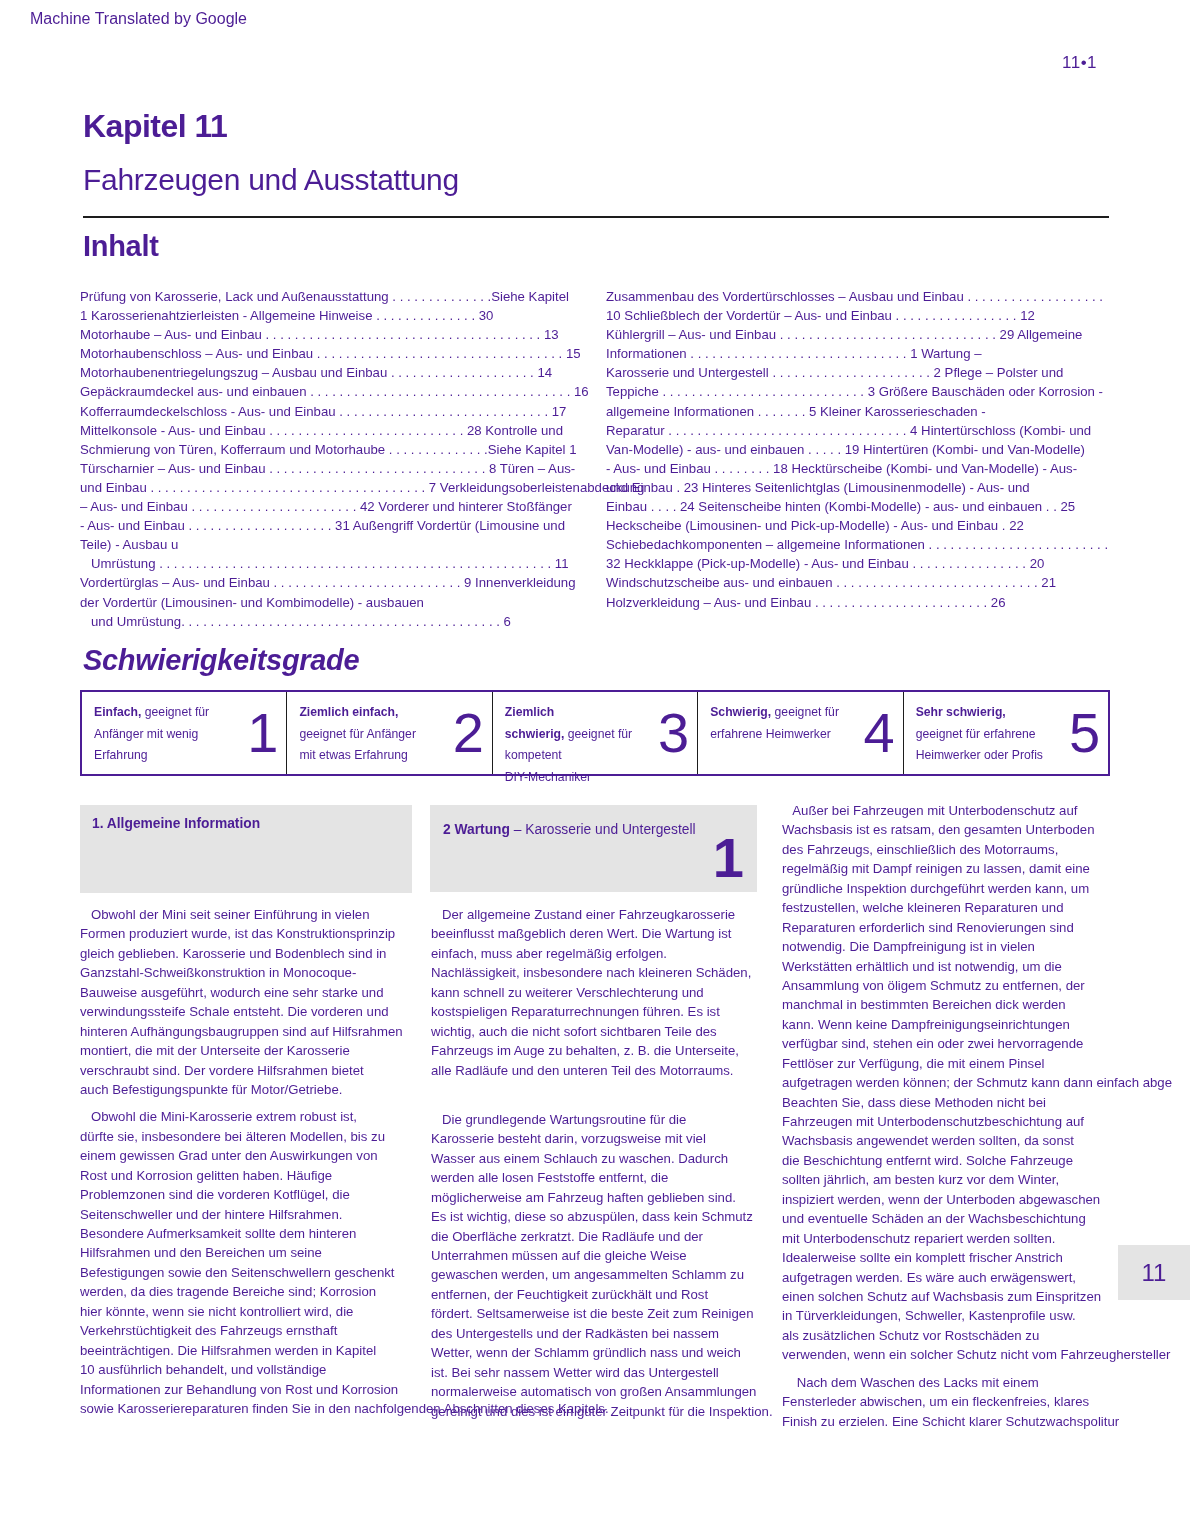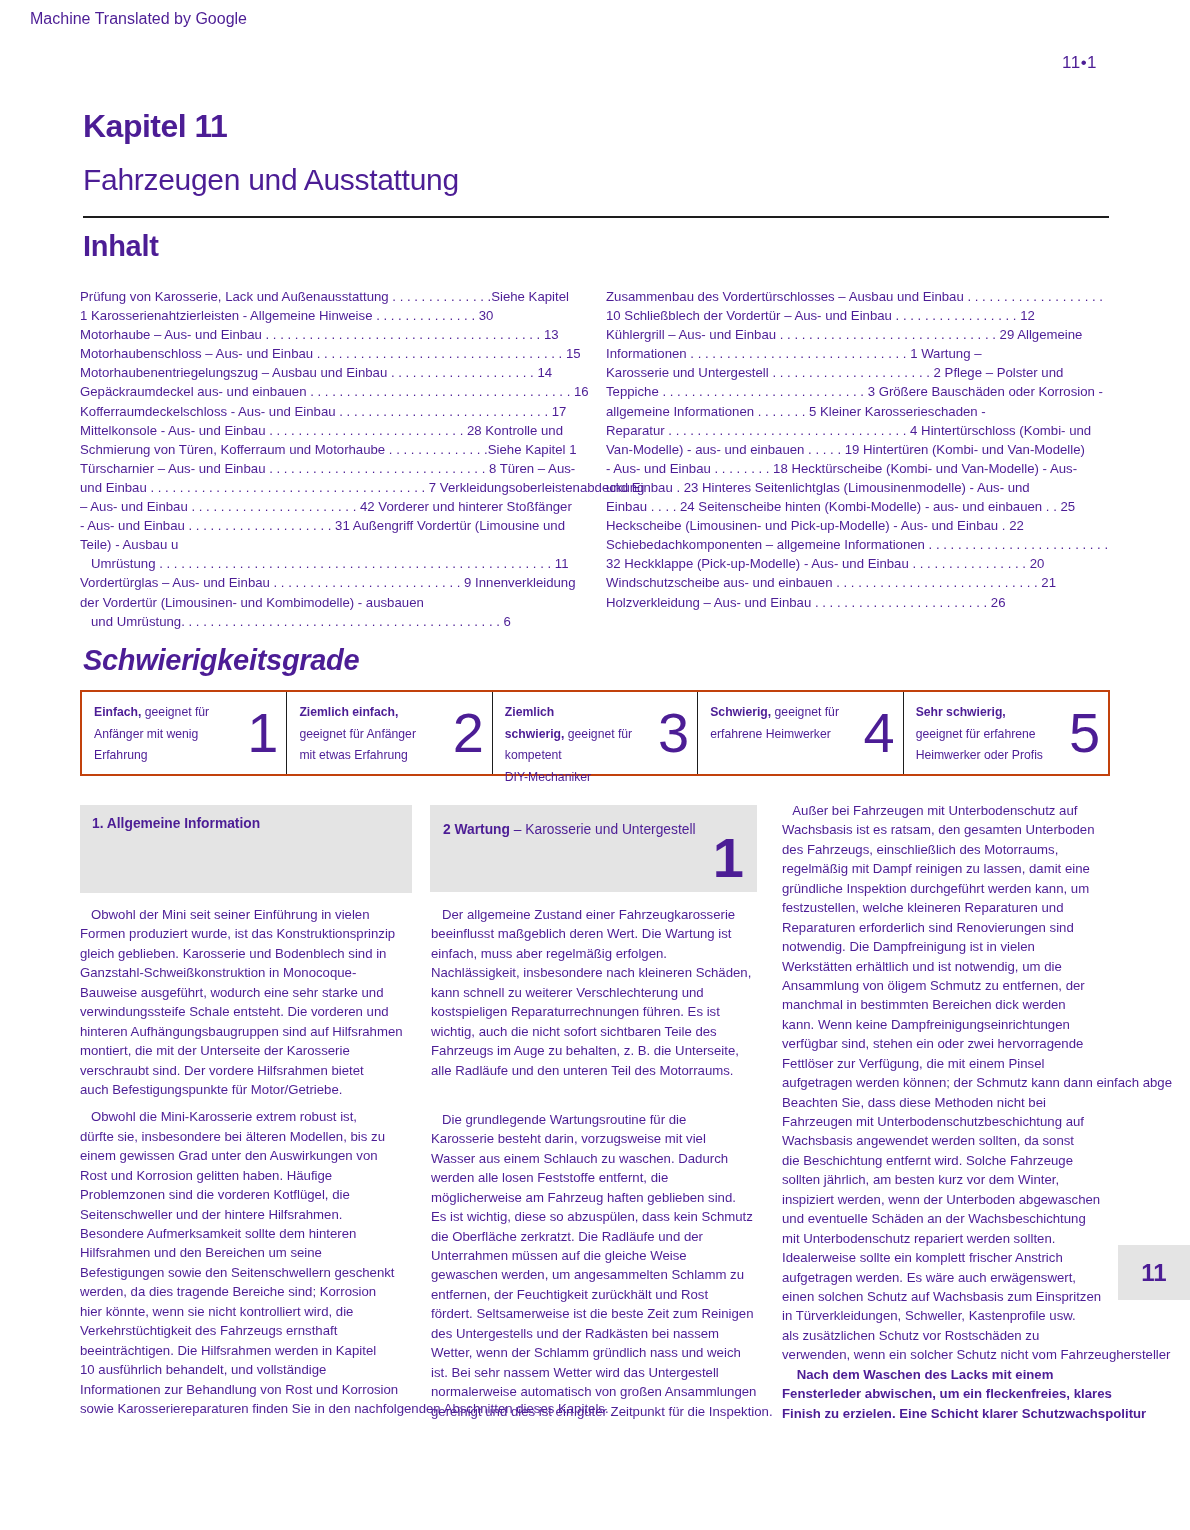--- a/index.html
+++ b/index.html
@@ -11,44 +11,44 @@
   .pagenum{position:absolute;left:1062px;top:53px;font-size:17px;letter-spacing:.5px;}
   .chapter{position:absolute;left:83px;top:108px;font-size:32px;font-weight:bold;letter-spacing:-.5px;}
   .subtitle{position:absolute;left:83px;top:163px;font-size:30px;font-weight:normal;letter-spacing:-.3px;}
   .rule{position:absolute;left:83px;top:216px;width:1026px;height:2px;background:#1d1d1d;}
   .h-inhalt{position:absolute;left:83px;top:230px;font-size:29px;font-weight:bold;letter-spacing:-.3px;}
   .toc{position:absolute;}
   .toc-left{left:80px;top:287px;}
   .toc-right{left:606px;top:287px;}
   .tline{white-space:pre;font-size:13.2px;height:19.1px;line-height:19.1px;}
   .h-sg{position:absolute;left:83px;top:644px;font-size:29px;font-weight:bold;letter-spacing:-.3px;font-style:italic;}
-  .diff-box{position:absolute;left:80px;top:690px;width:1030px;height:86px;border:2px solid #c2410c;
+  .diff-box{position:absolute;left:80px;top:690px;width:1030px;height:86px;border:2px solid #4c1d95;
     box-sizing:border-box;display:flex;background:#fff;}
   .dcell{position:relative;flex:1;border-left:1px solid #1d1d1d;}
   .dcell:first-child{border-left:none;}
   .dtext{padding:10px 40px 0 12px;font-size:12.2px;line-height:21.5px;}
   .dline b{font-weight:bold;}
   .dnum{position:absolute;right:8px;top:50%;transform:translateY(-50%);font-size:56px;font-weight:400;line-height:1;}
   .sec-box{position:absolute;background:#e4e4e4;}
   .sec1{left:80px;top:805px;width:332px;height:88px;}
   .sec2{left:430px;top:805px;width:327px;height:87px;}
   .sec1-title{padding:11px 16px 0 12px;font-weight:bold;font-size:13.8px;}
   .sec2-title{padding:17px 4px 0 13px;font-size:13.8px;}
   .sec2-title b{font-weight:bold;}
   .sec2-num{position:absolute;right:13px;bottom:6px;font-size:56px;font-weight:bold;line-height:1;}
   .bodycol{position:absolute;}
   .col1{left:80px;top:905px;}
   .col2{left:431px;top:905px;}
   .col3{left:782px;top:801px;}
   .bline{white-space:pre;font-size:13.2px;height:19.45px;line-height:19.45px;}
   .col1 .para + .para{margin-top:8px;}
   .col2 .para + .para{margin-top:30px;}
-  .col3 .para + .para{margin-top:0;font-weight:bold;}
+  .col3 .para + .para{margin-top:8px;}
   .side-tab{position:absolute;left:1118px;top:1245px;width:72px;height:55px;background:#e4e4e4;
-    display:flex;align-items:center;justify-content:center;font-size:24px;font-weight:bold;}
+    display:flex;align-items:center;justify-content:center;font-size:24px;font-weight:normal;}
 </style>
 </head>
 <body>
 
 <div class="page">
 
   <div class="note">Machine Translated by Google</div>
   <div class="pagenum">11•1</div>
 
   <div class="chapter">Kapitel 11</div>

